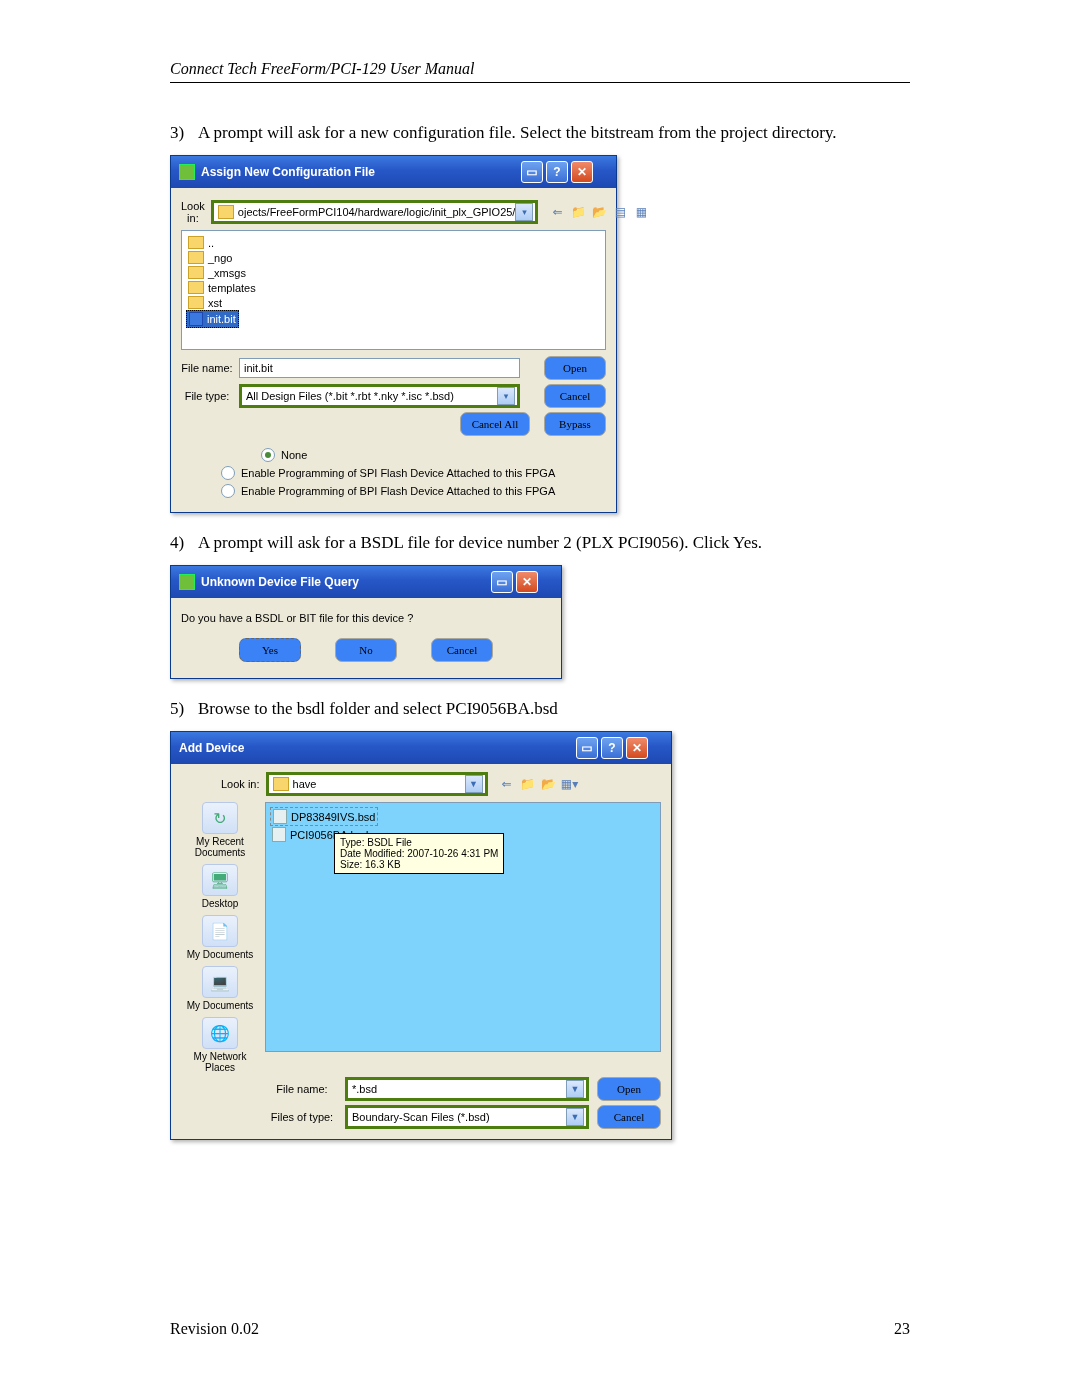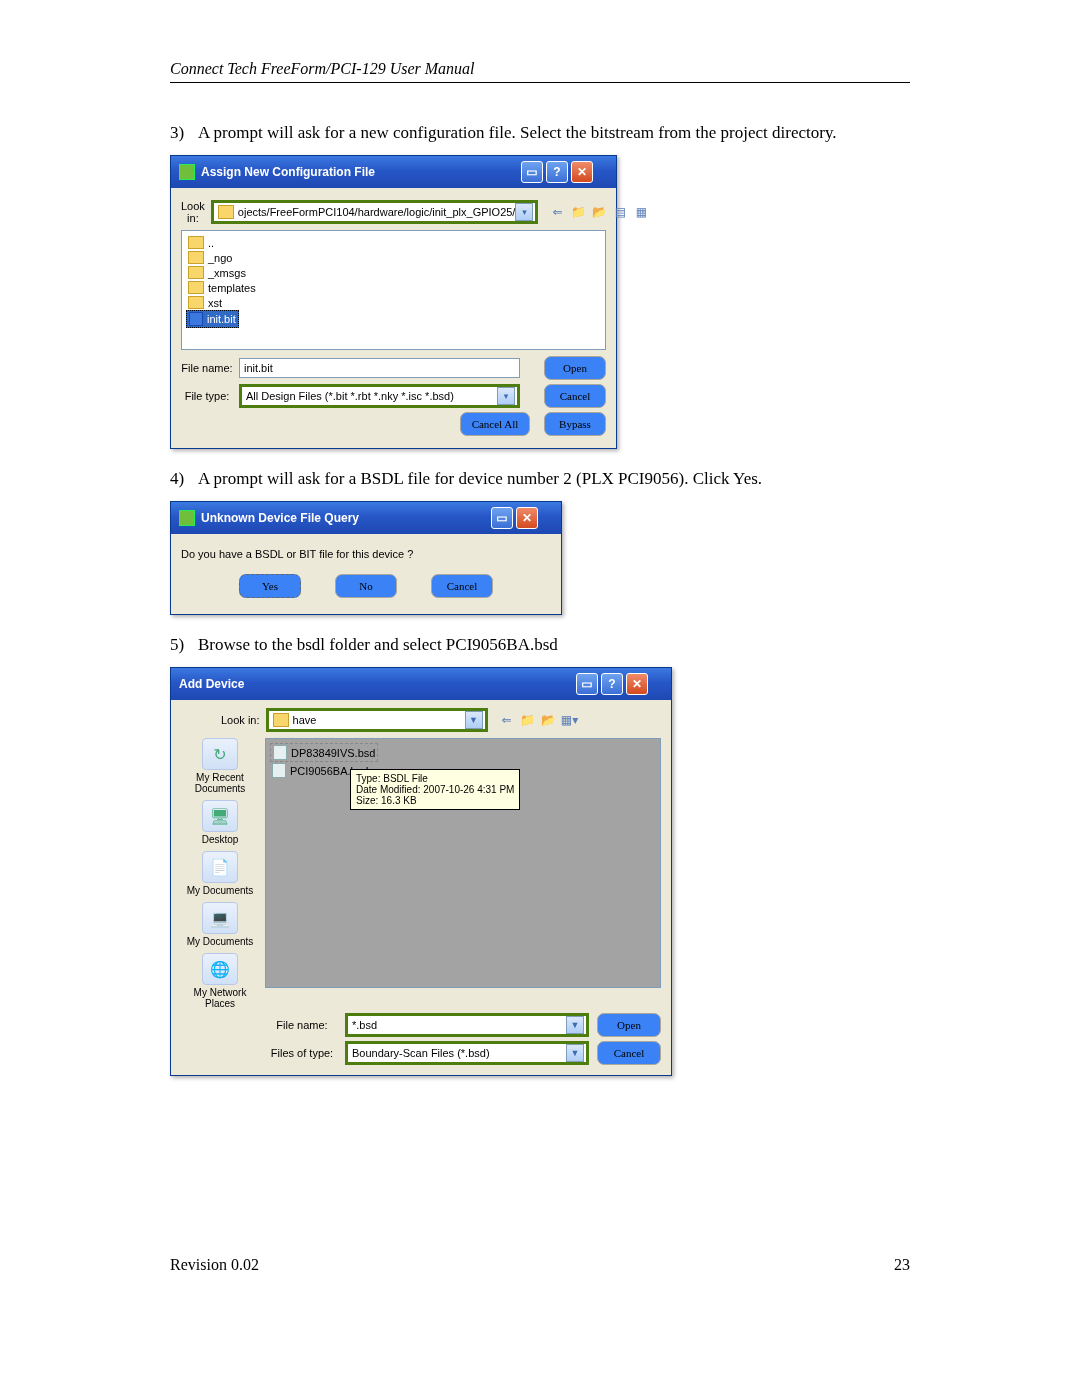--- a/index.html
+++ b/index.html
@@ -132,28 +132,28 @@
   .places {
     width:78px; display:flex; flex-direction:column; align-items:center; gap:6px;
     font-size:10px; text-align:center;
   }
   .place { display:flex; flex-direction:column; align-items:center; gap:2px;}
   .place .picon{
     width:34px;height:30px;border:1px solid #b7c8e8;border-radius:4px;
     background:linear-gradient(#eaf1fc,#d0e0f6);
     display:flex;align-items:center;justify-content:center;font-size:16px;color:#4a7;}
   .filepane {
-    flex:1; background:#a3a3a3; border:1px solid #7f9db9; height:240px; padding:4px;
+    flex:1; background:#7dd3fc; border:1px solid #7f9db9; height:240px; padding:4px;
     position:relative;
   }
   .filepane .fentry{display:flex;align-items:center;gap:4px;padding:1px 2px;font-size:11px;}
   .filepane .fentry .ficon{width:12px;height:13px;border:1px solid #8aa;background:#e6f0f0;}
   .filepane .fentry.dashed{border:1px dashed #888;display:inline-flex;}
   .tooltip{
-    position:absolute; left:84px; top:30px;
+    position:absolute; left:68px; top:30px;
     background:#ffffe1; border:1px solid #000; padding:3px 5px; font-size:10px;
     white-space:nowrap;
   }
   .dlg3 .botrow { display:flex; align-items:center; gap:8px; padding:4px 0 0 86px;}
   .dlg3 .botrow .lbl{ width:70px;}
   .dlg3 .botrow .combo{ flex:1;}
   .dlg3 .botrow .xpbtn{ width:62px;}
 
   .footer { display:flex; justify-content:space-between; font-size:16px; margin-top:180px;}
 </style>
@@ -240,20 +240,34 @@
           <span class="arrow">▾</span>
         </div>
         <div style="width:12px"></div>
         <div class="xpbtn">Cancel</div>
       </div>
       <div class="row" style="justify-content:flex-end;gap:14px;">
         <div class="xpbtn" style="width:68px">Cancel All</div>
         <div class="xpbtn">Bypass</div>
       </div>
 
+      <div class="radiogroup">
+        <div class="radiorow">
+          <span class="radio checked"></span>
+          <span>None</span>
+        </div>
+        <div class="radiorow" style="margin-left:-40px">
+          <span class="radio"></span>
+          <span>Enable Programming of SPI Flash Device Attached to this FPGA</span>
+        </div>
+        <div class="radiorow" style="margin-left:-40px">
+          <span class="radio"></span>
+          <span>Enable Programming of BPI Flash Device Attached to this FPGA</span>
+        </div>
+      </div>
     </div>
   </div>
 
   <div class="step">
     <div class="num">4)</div>
     <div class="txt">A prompt will ask for a BSDL file for device number 2 (PLX PCI9056).  Click Yes.</div>
   </div>
 
   <div class="win dlg2">
     <div class="titlebar">

